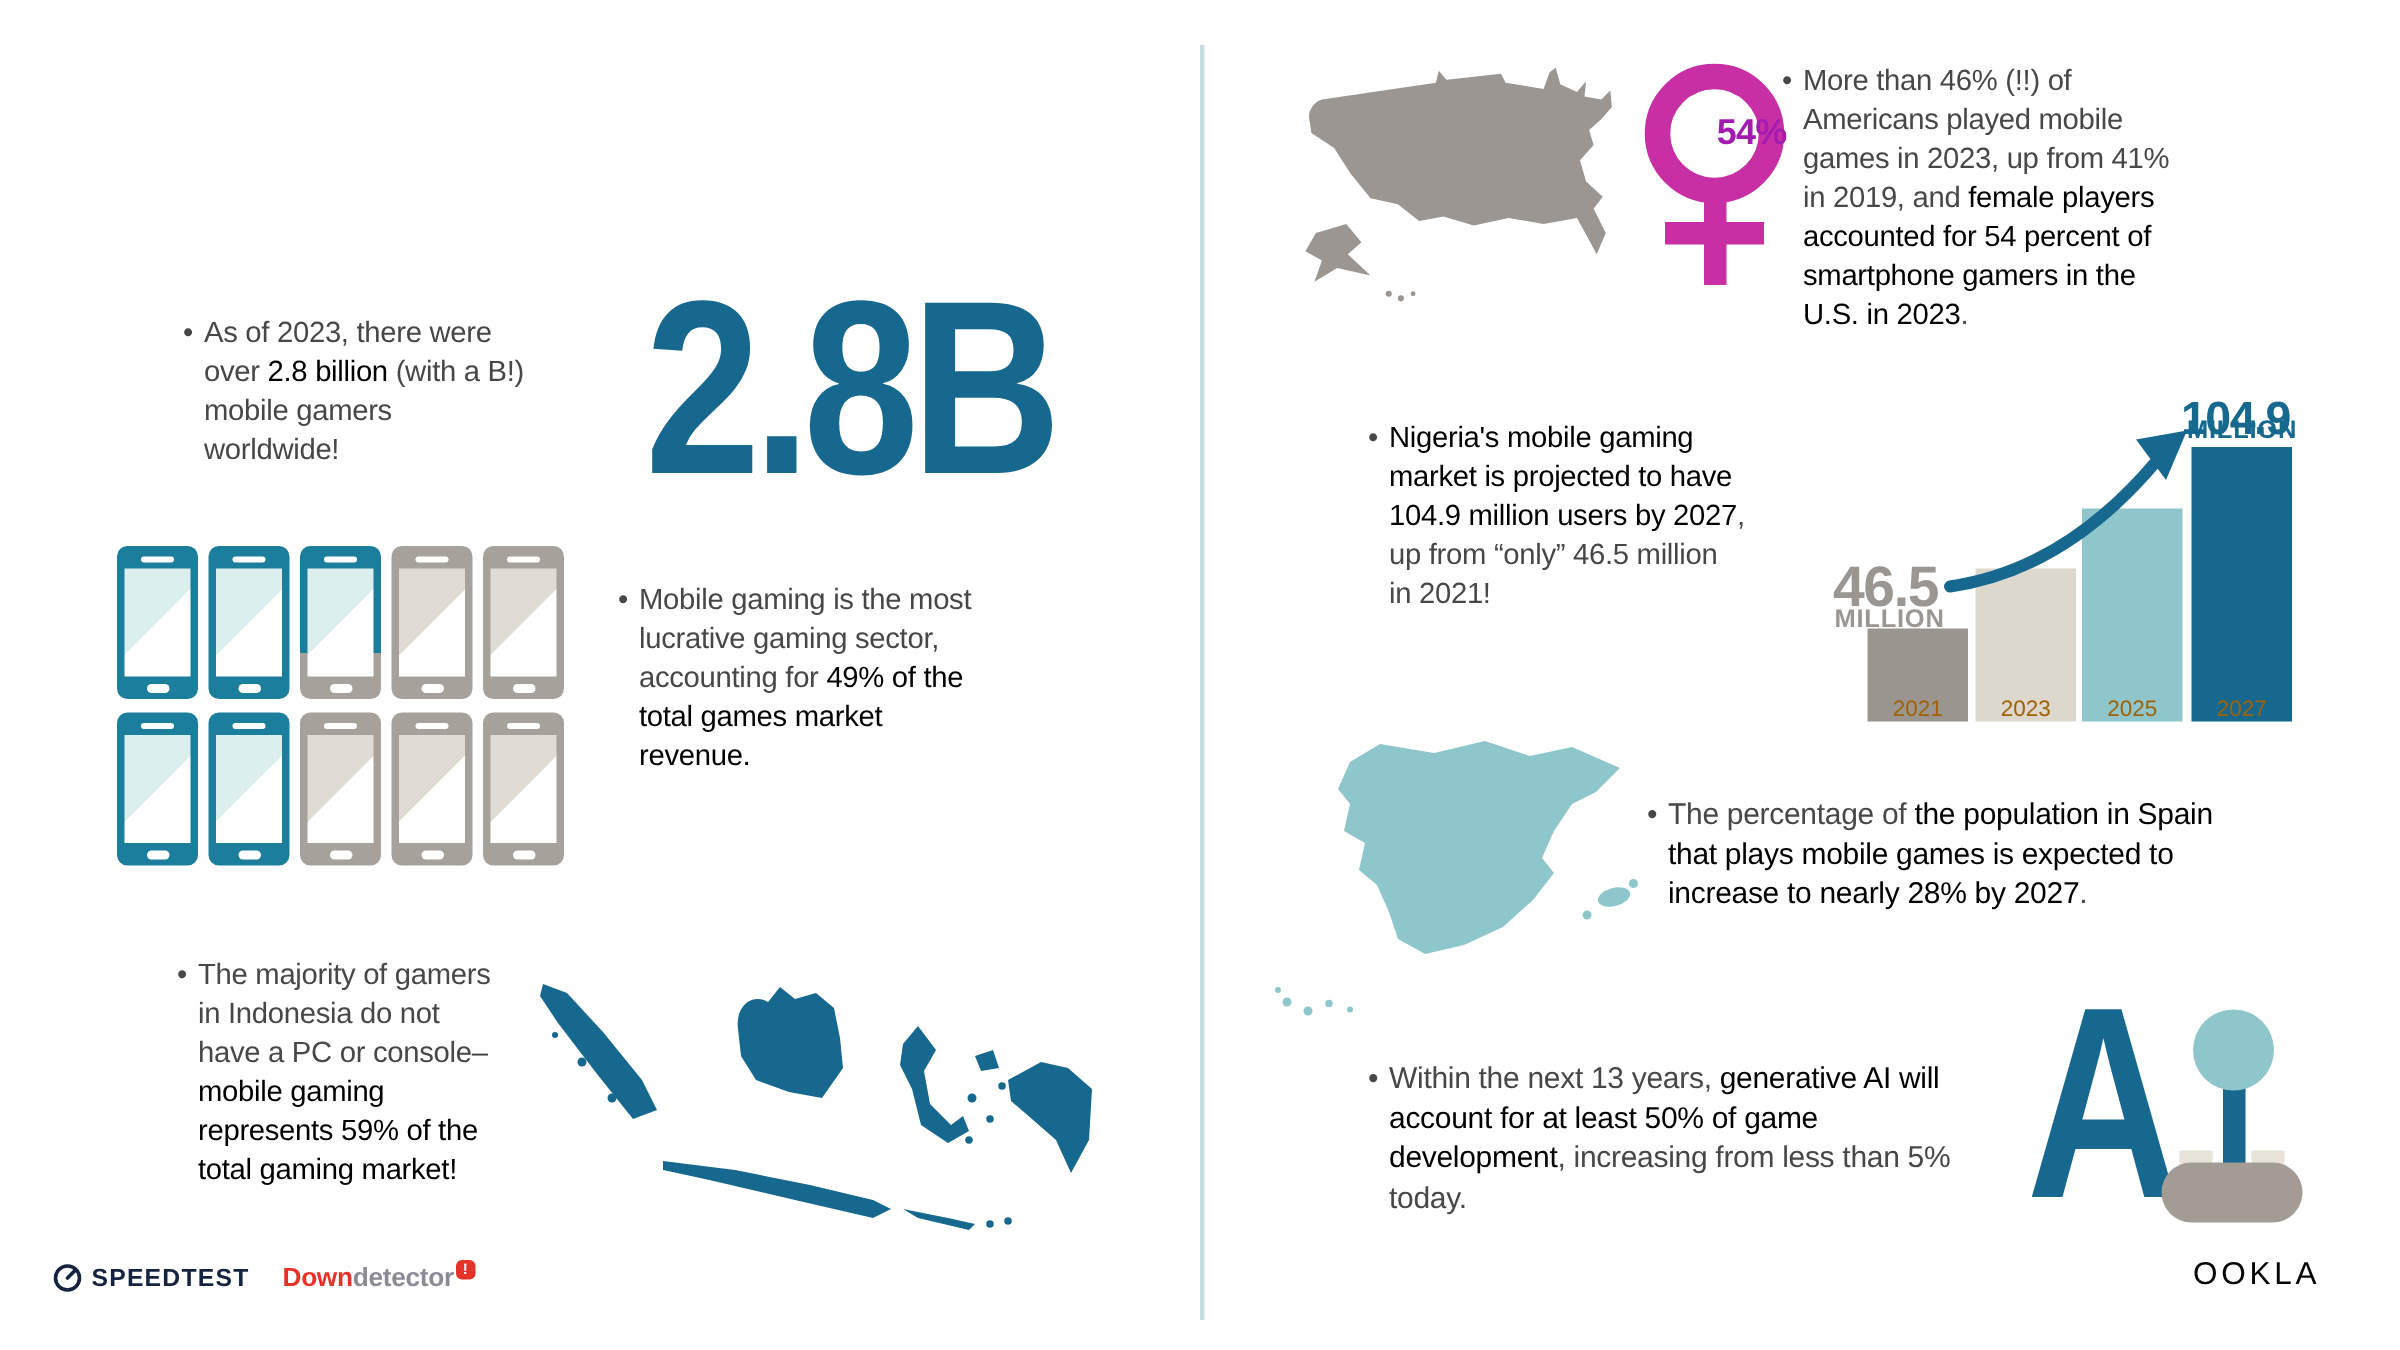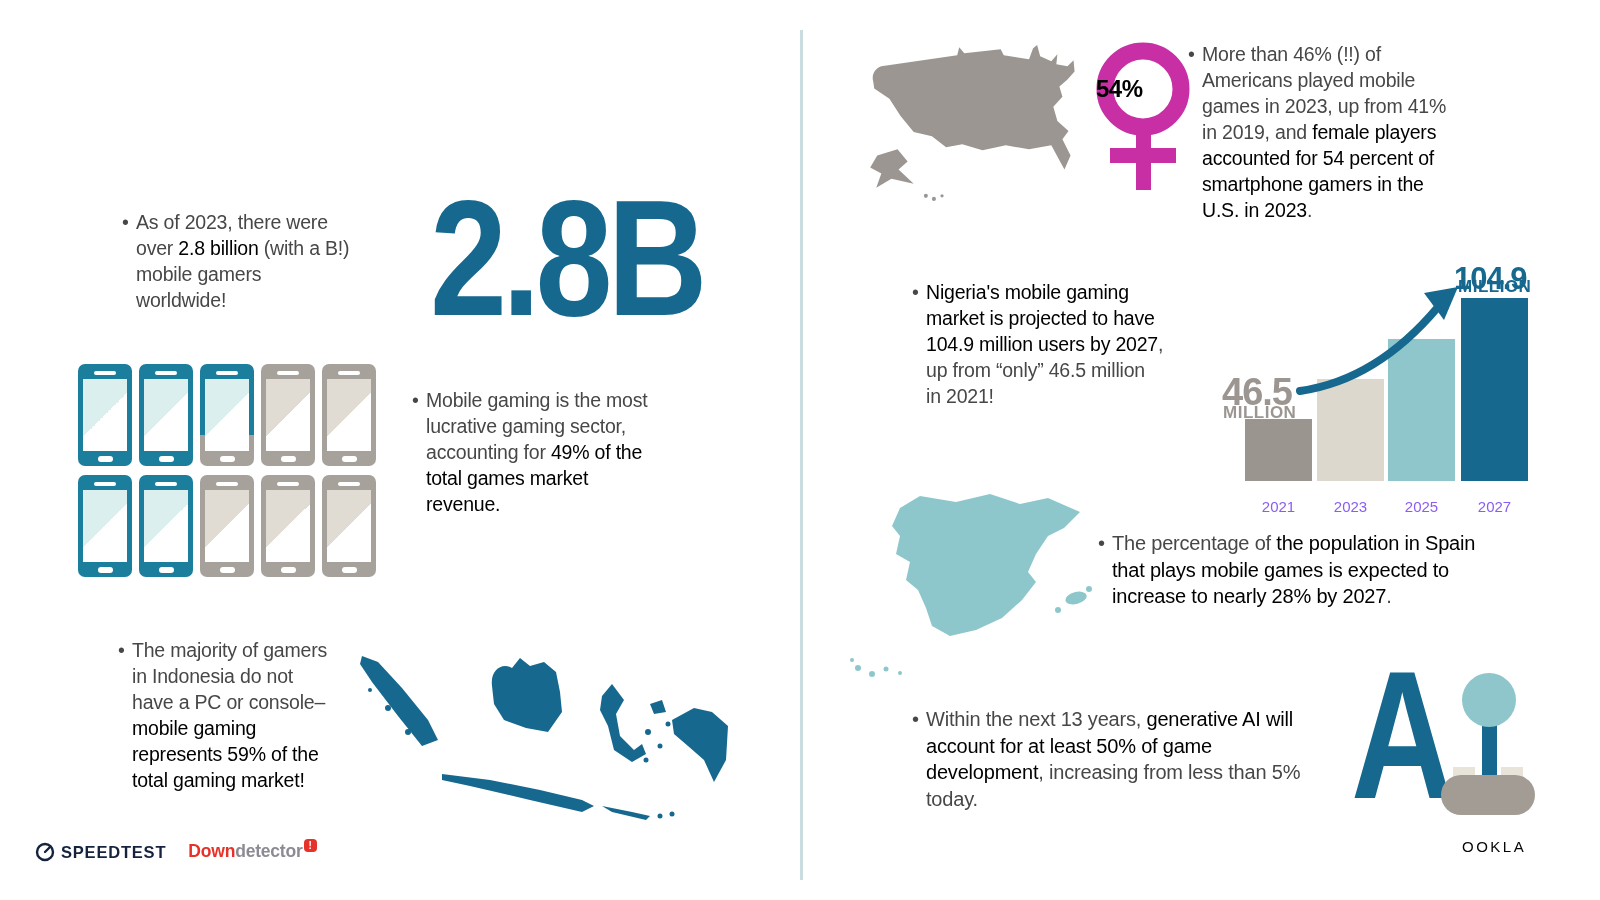--- a/index.html
+++ b/index.html
@@ -44,29 +44,29 @@
     background:linear-gradient(135deg,#dcefef 0 50%,#ffffff 50% 100%)}
   .phone.gray{background:#a6a19a}
   .phone.gray .screen{background:linear-gradient(135deg,#e0dcd3 0 50%,#ffffff 50% 100%)}
   .phone.split{background:linear-gradient(180deg,#1b7e9d 0 70%,#a6a19a 70% 100%)}
 
   
   .divider{left:800px;top:30px;width:3px;height:850px;background:#c9dde1}
 
   
   .female{left:1096px;top:42px;width:95px;height:152px}
-  .female-label{left:1096px;top:75px;width:95px;text-align:left;font-size:24px;
-                font-weight:bold;color:#000000;letter-spacing:-0.5px}
+  .female-label{left:1096px;top:75px;width:95px;text-align:right;font-size:24px;
+                font-weight:bold;color:#a21caf;letter-spacing:-0.5px}
 
   
   .chart{left:1222px;top:245px;width:322px;height:258px}
   .bar{position:absolute;bottom:22px;width:67px}
   .bar.b0{left:23px}.bar.b1{left:95px}.bar.b2{left:166px}.bar.b3{left:239px}
-  .year{position:absolute;top:253px;width:67px;text-align:center;font-size:15px;
-        color:#8b5cf6}
+  .year{position:absolute;top:219px;width:67px;text-align:center;font-size:15px;
+        color:#a16207}
   .year.y0{left:23px}.year.y1{left:95px}.year.y2{left:166px}.year.y3{left:239px}
   .low-val{position:absolute;left:0;top:126px;font-size:38px;font-weight:bold;
            color:#9b9691;letter-spacing:-1px}
   .low-unit{position:absolute;left:1px;top:158px;font-size:17px;font-weight:bold;
             color:#9b9691;letter-spacing:0.5px}
   .high-val{position:absolute;left:232px;top:16px;font-size:31px;font-weight:bold;
             color:#16688e;letter-spacing:-1px}
   .high-unit{position:absolute;left:236px;top:32px;font-size:17px;font-weight:bold;
              color:#16688e;letter-spacing:0.5px}
   .arrow-svg{position:absolute;left:74px;top:42px}
@@ -88,21 +88,21 @@
   
   .footer-left{left:35px;top:840px;display:flex;align-items:flex-end;height:22px}
   .speedtest-text{font-size:16.5px;font-weight:bold;color:#15233f;
                   letter-spacing:0.8px;margin-left:6px}
   .downdetector{margin-left:22px;font-size:17.5px;font-weight:bold;letter-spacing:-0.2px}
   .dd-red{color:#e63229}
   .dd-gray{color:#8b8b95}
   .dd-badge{display:inline-block;width:13px;height:13px;border-radius:4px;
             background:#e63229;color:#fff;font-size:10px;font-weight:bold;
             text-align:center;line-height:13px;vertical-align:8px;margin-left:1px}
-  .ookla{left:1462px;top:838px;font-size:15px;color:#050505;letter-spacing:2.5px;
+  .ookla{left:1462px;top:838px;font-size:21px;color:#050505;letter-spacing:2.5px;
          font-weight:normal}
 </style>
 </head>
 <body>
 
 <div class="abs title">
 </div>
 
 <div class="bullet bullet-gamers">
   <span class="dot">•</span>

